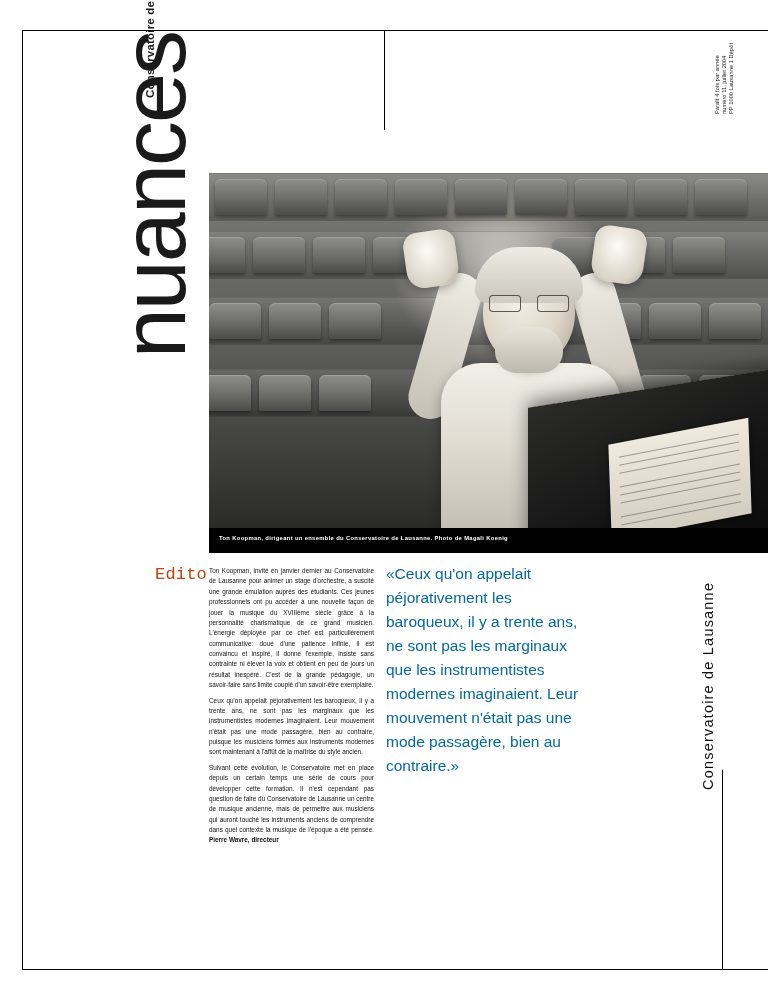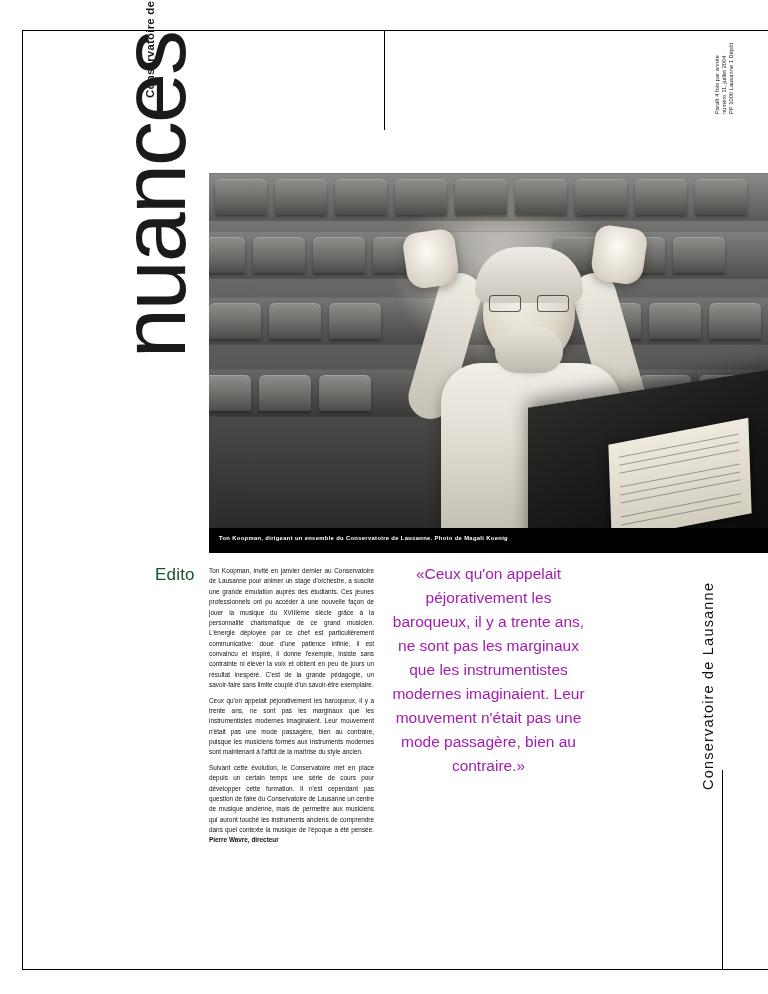--- a/index.html
+++ b/index.html
@@ -276,22 +276,23 @@
     color: #ffffff;
     white-space: nowrap;
   }
 
   
   .edito-label {
     position: absolute;
     left: 155px;
     top: 565px;
     font-size: 17px;
-    color: #14532d;
+    color: #c2410c;
     letter-spacing: 0.2px;
+    font-family: Liberation Mono, monospace;
   }
   .edito-body {
     position: absolute;
     left: 209px;
     top: 566px;
     width: 165px;
     font-size: 6.4px;
     line-height: 1.62;
     text-align: justify;
     color: #111;
@@ -300,22 +301,21 @@
   .edito-body .sig { font-weight: bold; }
 
   
   .pullquote {
     position: absolute;
     left: 386px;
     top: 562px;
     width: 205px;
     font-size: 15.5px;
     line-height: 1.55;
-    color: #a21caf;
-    text-align: center;
+    color: #0369a1;
   }
 
   
   .footer-vert {
     position: absolute;
     left: 700px;
     top: 790px;
     width: 200px;
     transform: rotate(-90deg);
     transform-origin: left top;

